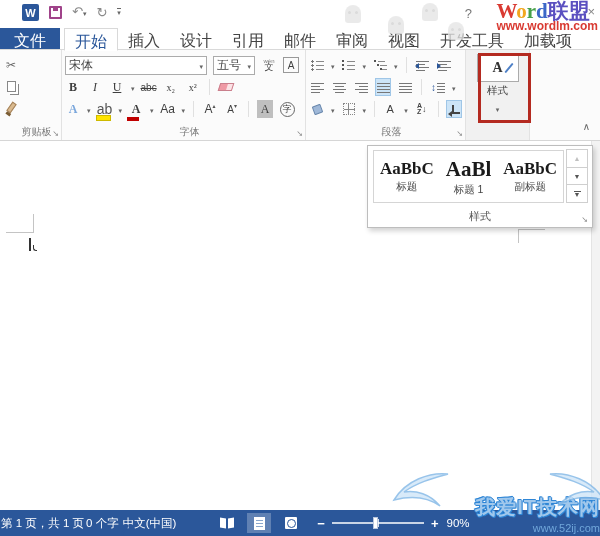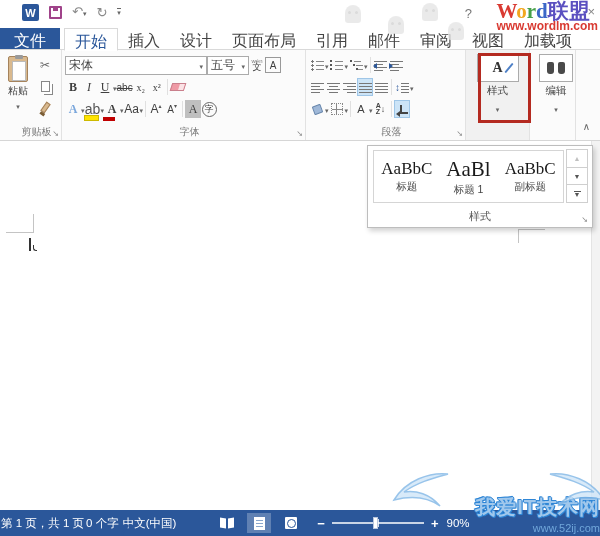--- a/index.html
+++ b/index.html
@@ -30,21 +30,21 @@
   .tab.file{background:#2b579a;color:#fff;padding:3px 14px 0;margin-right:4px}
   .tab.active{background:#fff;color:#2b579a;border:1px solid #d9d9d9;border-bottom:1px solid #fff;height:23px}
   
   .ribbon{position:absolute;left:0;top:50px;width:600px;height:91px;background:#fbfbfb;border-bottom:1px solid #d6d6d6;display:flex;z-index:3}
   .group{position:relative;border-right:1px solid #e2e2e2;padding:4px 3px 14px}
   .glabel{position:absolute;bottom:1px;left:12px;right:0;text-align:center;font-size:10px;color:#777}
   .lau{position:absolute;right:2px;bottom:2px;font-size:8px;color:#888;line-height:8px}
   .lau:before{content:"↘"}
   .btn{display:flex;align-items:center;justify-content:center;height:18px;min-width:16px;color:#3f3f3f}
   .sel{background:#cce4f7;border:1px solid #9fc6e7}
-  .row{display:flex;align-items:center;gap:0;height:22px}
+  .row{display:flex;align-items:center;gap:6px;height:22px}
   
   .g-clip{width:62px;display:flex;gap:4px}
   .paste-big{display:flex;flex-direction:column;align-items:center;width:30px;padding-top:2px}
   .clipboard-ic{width:20px;height:26px;background:#d9b98e;border:1px solid #a5835c;border-radius:2px;position:relative}
   .clipboard-ic:before{content:"";position:absolute;left:3px;top:4px;width:12px;height:18px;background:#fff;border:1px solid #bbb}
   .clipboard-ic:after{content:"";position:absolute;left:6px;top:-2px;width:8px;height:4px;background:#9a9a9a;border-radius:1px}
   .paste-lab{font-size:10px;color:#444;margin-top:2px}
   .clip-col{display:flex;flex-direction:column;gap:3px;padding-top:2px}
   .scissors{font-size:12px;color:#666;line-height:12px}
   .copy-ic{width:9px;height:11px;border:1px solid #888;background:#fff;box-shadow:2px 2px 0 #fff,3px 3px 0 #888}
@@ -111,21 +111,21 @@
   
   .doc{position:absolute;left:0;top:141px;width:600px;height:369px;background:#fff;z-index:1}
   .mark{position:absolute;background:#c4c4c4}
   .cursor{position:absolute;left:29px;top:97px;width:1.5px;height:13px;background:#333}
   .pilmark{position:absolute;left:33px;top:104px;width:4px;height:6px;border-left:1.5px solid #333;border-bottom:1.5px solid #333;border-radius:0 0 0 3px}
   .scrollstrip{position:absolute;right:0;top:0;width:9px;height:369px;background:#f3f3f3;border-left:1px solid #e4e4e4}
   
   .spanel{position:absolute;left:367px;top:145px;width:226px;height:83px;background:#fff;border:1px solid #bdbdbd;box-shadow:2px 3px 5px rgba(0,0,0,.18);z-index:25}
   .sgallery{position:absolute;left:5px;top:4px;right:28px;bottom:24px;border:1px solid #d5d5d5;display:flex;align-items:center;justify-content:space-around;padding:2px}
   .scard{display:flex;flex-direction:column;align-items:center;justify-content:center;width:62px;height:46px}
-  .sprev{font-family:"Liberation Serif","DejaVu Serif",serif;font-weight:normal;color:#1a1a1a}
+  .sprev{font-family:"Liberation Serif","DejaVu Serif",serif;font-weight:bold;color:#1a1a1a}
   .sp0{font-size:17px}.sp1{font-size:21px}.sp2{font-size:17px}
   .sname{font-size:10.5px;color:#444;margin-top:1px}
   .scol{position:absolute;right:4px;top:4px;width:22px;bottom:24px;display:flex;flex-direction:column}
   .sbtn{flex:1;border:1px solid #cfcfcf;background:#fff;display:flex;align-items:center;justify-content:center;font-size:7px;color:#555;margin-top:-1px}
   .sbtn.dis{color:#c0c0c0}
   .smore{flex-direction:column;line-height:3px}
   .smore i{font-style:normal;display:block;border-top:1px solid #555;width:7px;margin-bottom:1px}
   .sfoot{position:absolute;left:0;right:0;bottom:3px;text-align:center;font-size:11px;color:#555}
   .sflau{position:absolute;right:4px;bottom:3px;font-size:8px;color:#888}
   .sflau:before{content:"↘"}
@@ -183,36 +183,31 @@
   <div class="logo-top">
     <div class="l1"><span style="color:#d93a32">W</span><span style="color:#f2a71f">o</span><span style="color:#46a049">r</span><span style="color:#3b67c8">d</span><span style="color:#5b50c0">联盟</span></div>
     <div class="url">www.wordlm.com</div>
   </div>
 
   <div class="tabrow">
     <span class="tab file">文件</span>
     <span class="tab active">开始</span>
     <span class="tab">插入</span>
     <span class="tab">设计</span>
-    <span class="tab">页面布局</span>
     <span class="tab">引用</span>
     <span class="tab">邮件</span>
     <span class="tab">审阅</span>
     <span class="tab">视图</span>
+    <span class="tab">开发工具</span>
     <span class="tab">加载项</span>
   </div>
 
   <div class="ribbon">
 
     <div class="group g-clip">
-      <div class="paste-big">
-        <span class="clipboard-ic"></span>
-        <span class="paste-lab">粘贴</span>
-        <i class="car"></i>
-      </div>
       <div class="clip-col">
         <span class="btn scissors">✂</span>
         <span class="btn">
             <span class="copy-ic"></span>
           </span>
         <span class="btn">
             <span class="painter"></span>
           </span>
       </div>
       <div class="glabel">剪贴板</div>
@@ -349,29 +344,20 @@
     <div class="group g-sty">
       <div class="bigbtn">
         <span class="icobox">
             <span class="styA">A</span>
           </span>
         <span class="biglab">样式</span>
         <i class="car" style="margin-top:3px"></i>
       </div>
     </div>
 
-    <div class="group g-ed">
-      <div class="bigbtn">
-        <span class="icobox" style="width:34px">
-            <span class="binoc"></span>
-          </span>
-        <span class="biglab">编辑</span>
-        <i class="car" style="margin-top:3px"></i>
-      </div>
-    </div>
 
     <span class="chev">∧</span>
   </div>
 
   <div class="redbox"></div>
 
   <div class="doc">
     <div class="mark" style="left:33px;top:73px;width:1px;height:19px"></div>
     <div class="mark" style="left:6px;top:91px;width:27px;height:1px"></div>
     <div class="mark" style="left:518px;top:88px;width:27px;height:1px"></div>

